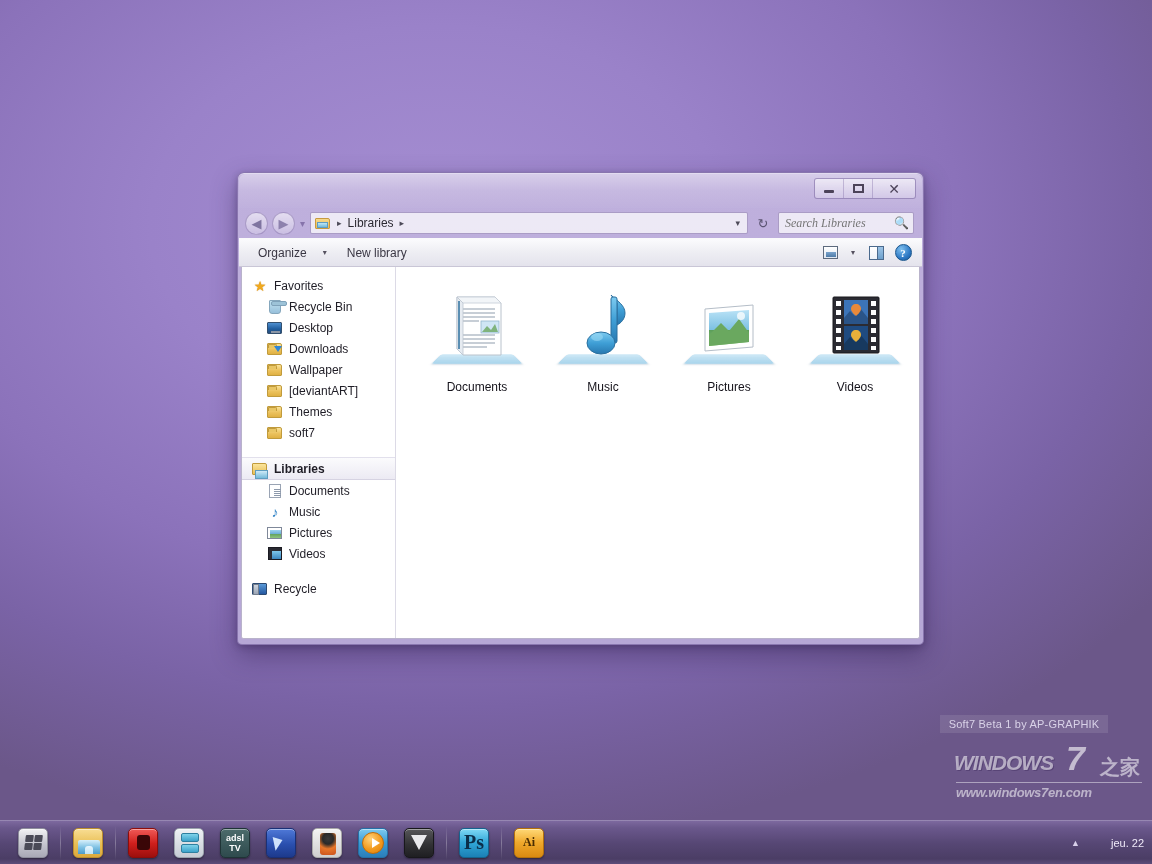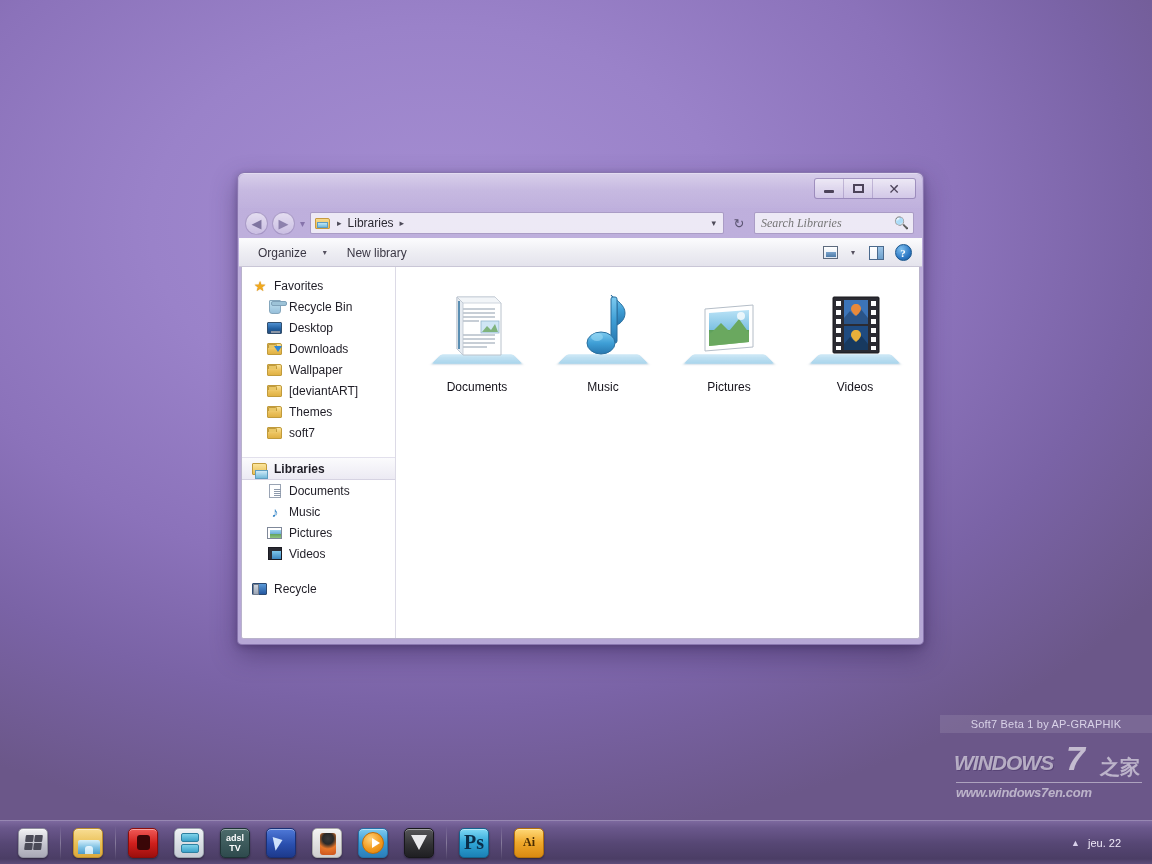--- a/index.html
+++ b/index.html
@@ -115,21 +115,21 @@
     margin-left: auto; color: #4d4a58; font-size: 9px; padding: 0 4px;
     cursor: default;
   }
   .refresh-btn {
     width: 22px; height: 22px; flex: none;
     display: flex; align-items: center; justify-content: center;
     color: #5b5472; font-size: 13px; cursor: default;
     border-radius: 2px;
   }
   .search-box {
-    width: 160px; height: 22px; flex: none;
+    width: 136px; height: 22px; flex: none;
     display: flex; align-items: center;
     background: rgba(255,255,255,0.72);
     border: 1px solid rgba(125,105,165,0.6);
     border-radius: 2px;
     padding: 0 4px 0 6px;
   }
   .search-box input {
     flex: 1; border: none; outline: none; background: transparent;
     font-family: "Liberation Serif", serif;
     font-style: italic; font-size: 12px; color: #6e6880;
@@ -356,21 +356,21 @@
   }
 
   
   #watermark {
     position: absolute; right: 0; bottom: 40px;
     width: 212px; height: 114px;
     overflow: hidden;
     pointer-events: none;
   }
   .wm-bar {
-    position: absolute; left: 0; top: 5px; width: 212px;
+    position: absolute; left: 0; top: 5px; width: 168px;
     background: rgba(255,255,255,0.10);
     text-align: center;
     font-size: 11px; color: #d9d2e8;
     padding: 3px 0;
     letter-spacing: 0.2px;
   }
   .wm-logo {
     position: absolute; left: 14px; top: 38px;
     width: 190px; height: 62px;
     color: rgba(255,255,255,0.55);
@@ -519,21 +519,21 @@
 
   
   .tb-tray {
     margin-left: auto; display: flex; align-items: center;
     height: 44px; padding-right: 8px; gap: 8px;
   }
   .tray-caret { color: #d8d0ea; font-size: 9px; cursor: default; }
   .tb-clock {
     color: #efe9f8; font-size: 11px; line-height: 14px;
     text-align: center; cursor: default;
-    display: flex; flex-direction: column; align-items: flex-start;
+    display: flex; flex-direction: column; align-items: flex-end;
     min-width: 56px;
   }
 </style>
 </head>
 <body>
 
 <div id="desktop">
 
   <div id="explorer-window">
 

